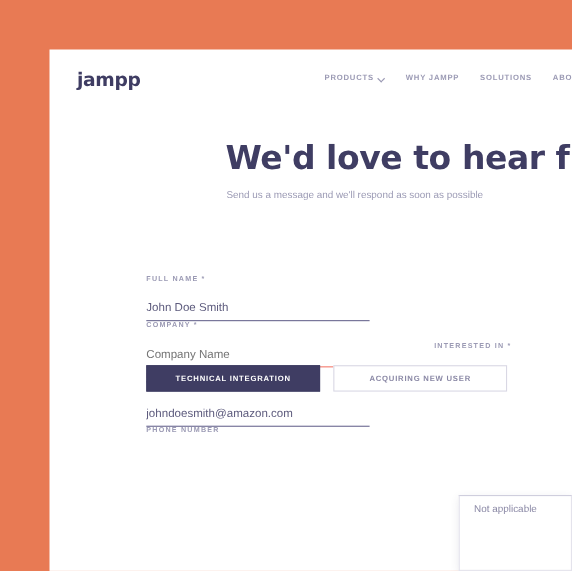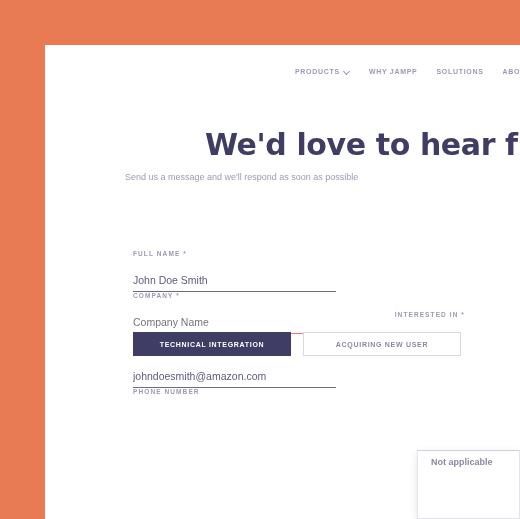--- a/index.html
+++ b/index.html
@@ -101,21 +101,21 @@
     padding-left: 160px;
     text-align: left;
     font-family: "DejaVu Sans", sans-serif;
   }
   .hero-sub {
     margin: 10px 0 0 0;
     font-size: 9px;
     color: #9b9ab4;
     white-space: nowrap;
     padding-left: 80px;
-    text-align: left;
+    text-align: center;
   }
   
   .form-area {
     position: absolute;
     left: 88px;
     top: 205px;
     width: 400px;
   }
   .form-grid {
     display: flex;
@@ -227,31 +227,31 @@
     box-sizing: border-box;
   }
   .dropdown-option {
     font-size: 9px;
     color: #8a88a5;
     padding: 0 0 0 13px;
     height: 23px;
     line-height: 23px;
     white-space: nowrap;
     cursor: pointer;
-    font-weight: bold;
   }
 </style>
 </head>
 <body>
 
 <div class="viewport">
 
   <div class="page-card">
 
     <div class="site-header">
+      <div class="logo">jampp</div>
 
       <div class="main-nav">
         <div class="nav-item">
           <span>PRODUCTS</span>
           <span class="chev"></span>
         </div>
         <div class="nav-item">
           <span>WHY JAMPP</span>
         </div>
         <div class="nav-item">

